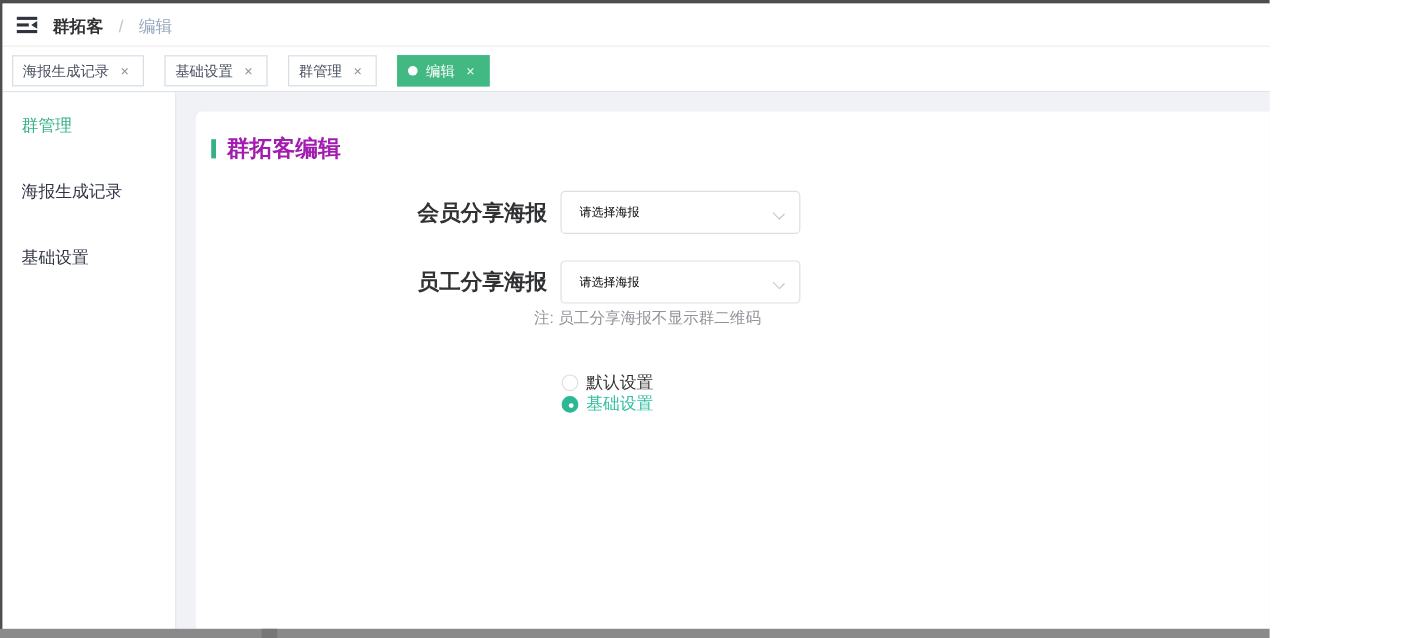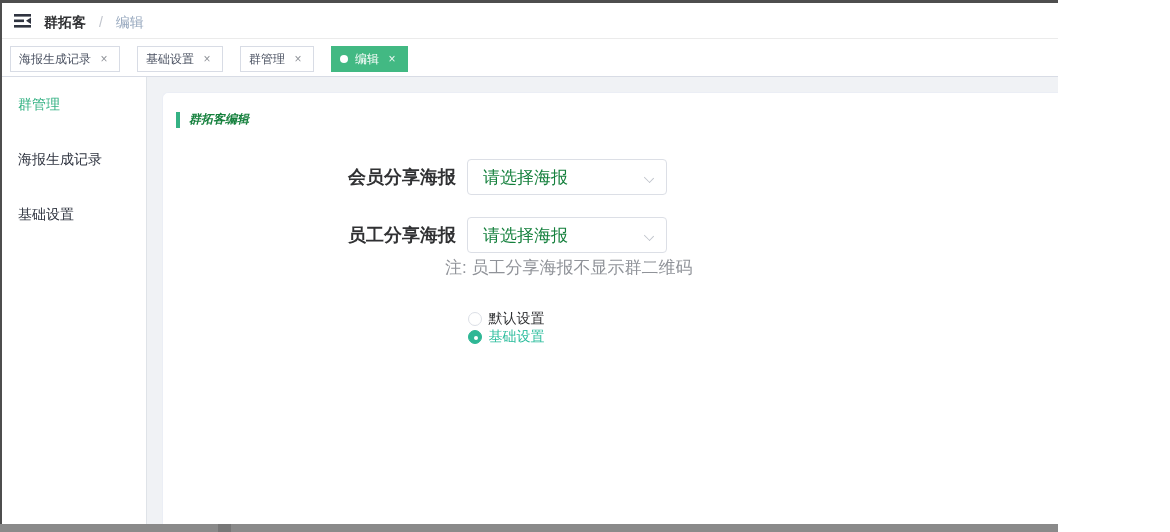--- a/index.html
+++ b/index.html
@@ -36,31 +36,31 @@
   .content-bg{position:absolute;left:2px;top:77px;width:1168px;height:447px;background:#f0f2f5;}
   .sidebar{position:absolute;left:2px;top:77px;width:144px;height:447px;background:#fff;border-right:1px solid #dfe3e8;}
   .side-item{height:55px;line-height:55px;padding-left:16px;font-size:14px;color:#2f3440;cursor:pointer;white-space:nowrap;}
   .side-item.active{color:#35b284;}
 
   
   .card{position:absolute;left:162px;top:92px;width:1008px;height:432px;background:#fff;
         border:1px solid #ebeef5;border-right:none;border-bottom:none;border-radius:6px 0 0 0;box-sizing:border-box;}
   .card-title{position:absolute;left:13px;top:18px;display:flex;align-items:center;}
   .title-bar{width:4px;height:16px;background:#35b284;margin-right:9px;}
-  .title-text{font-size:12px;font-weight:700;color:#15803d;font-style:italic;}
+  .title-text{font-size:19px;font-weight:700;color:#a21caf;}
 
   .form-label{position:absolute;left:0;width:293px;text-align:right;font-size:18px;font-weight:700;color:#303133;
               line-height:20px;white-space:nowrap;}
   .select{position:absolute;left:304px;width:200px;height:36px;border:1px solid #dcdfe6;border-radius:4px;
           background:#fff;box-sizing:border-box;display:flex;align-items:center;cursor:pointer;}
-  .select .placeholder{margin-left:15px;font-size:17px;color:#15803d;flex:1;}
+  .select .placeholder{margin-left:15px;font-size:10px;color:#000000;flex:1;}
   .chevron{width:10px;height:10px;margin-right:12px;position:relative;}
   .chevron::before{content:"";position:absolute;left:1px;top:2px;width:7px;height:7px;
                    border-right:1.5px solid #c0c4cc;border-bottom:1.5px solid #c0c4cc;transform:rotate(45deg) scale(1,.8);}
-  .field-note{position:absolute;left:282px;font-size:17px;color:#909399;white-space:nowrap;}
+  .field-note{position:absolute;left:282px;font-size:13px;color:#909399;white-space:nowrap;}
 
   .radio-row{position:absolute;left:304px;display:flex;align-items:center;}
   .radio-item{display:flex;align-items:center;cursor:pointer;}
   .radio-circle{width:14px;height:14px;border-radius:50%;box-sizing:border-box;border:1px solid #dcdfe6;background:#fff;position:relative;}
   .radio-item.checked .radio-circle{background:#2eb795;border-color:#2eb795;}
   .radio-item.checked .radio-circle::after{content:"";position:absolute;left:5px;top:5px;width:4px;height:4px;border-radius:50%;background:#fff;}
   .radio-label{margin-left:7px;font-size:14px;color:#303133;white-space:nowrap;}
   .radio-item.checked .radio-label{color:#2fbe9e;}
   .radio-gap{width:78px;}
 </style>

